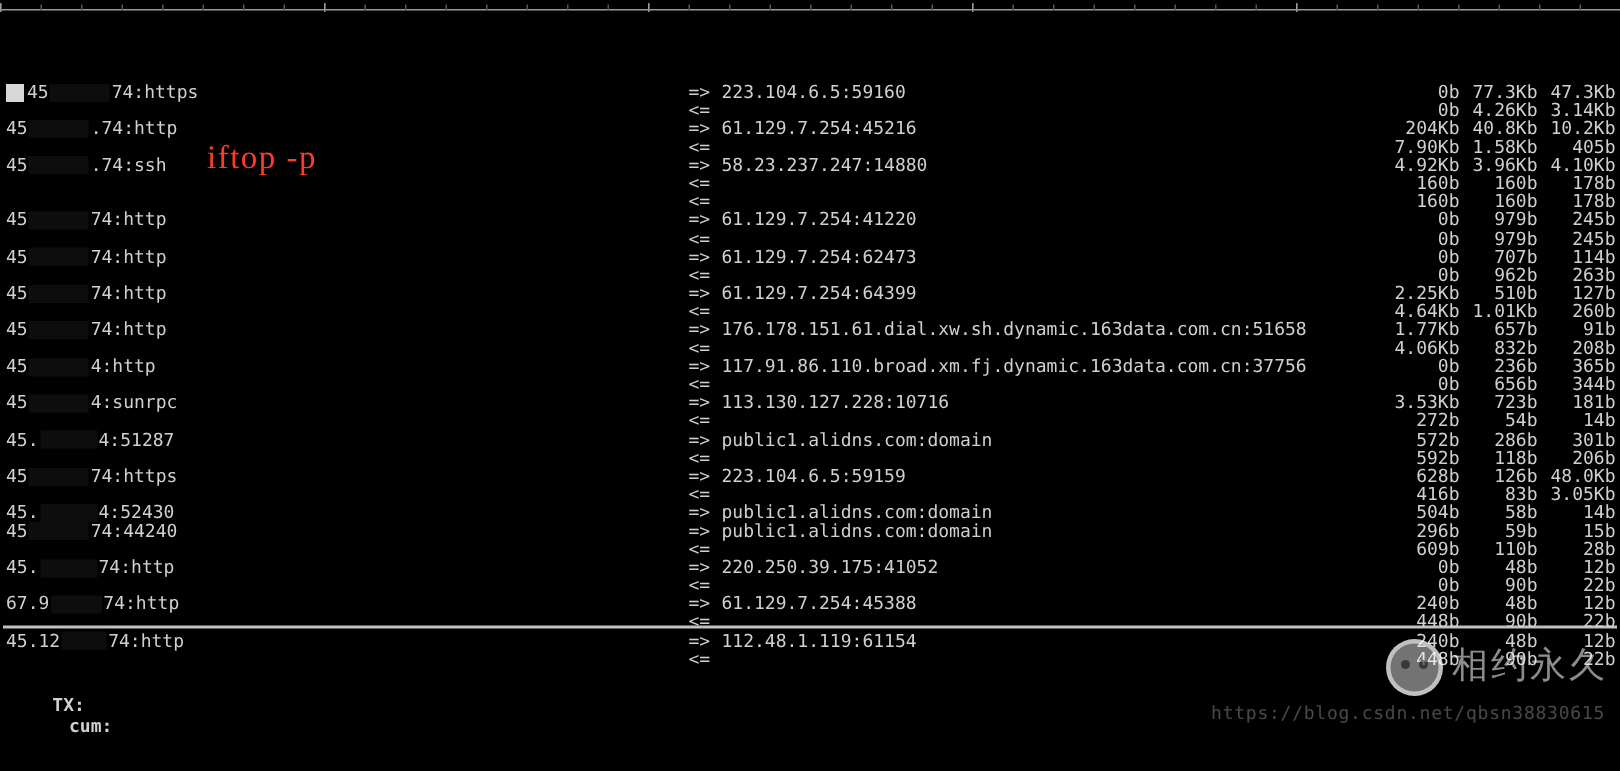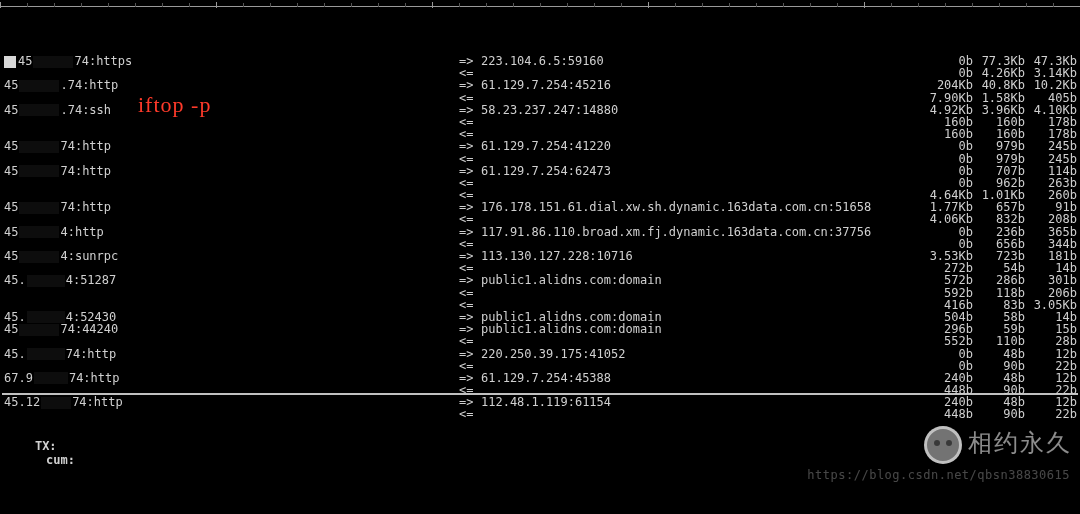--- a/index.html
+++ b/index.html
@@ -178,33 +178,35 @@
     <div class="row"><span class="c-left"></span><span class="c-arrow">&lt;=</span><span class="c-remote"></span><span class="c-r1">0b</span><span class="c-r2">4.26Kb</span><span class="c-r3">3.14Kb</span></div>
     <div class="row"><span class="c-left"><span>45</span><span class="redacted" style="width: 40px;"></span><span>.74:http</span></span><span class="c-arrow">=&gt;</span><span class="c-remote">61.129.7.254:45216</span><span class="c-r1">204Kb</span><span class="c-r2">40.8Kb</span><span class="c-r3">10.2Kb</span></div>
     <div class="row"><span class="c-left"></span><span class="c-arrow">&lt;=</span><span class="c-remote"></span><span class="c-r1">7.90Kb</span><span class="c-r2">1.58Kb</span><span class="c-r3">405b</span></div>
     <div class="row"><span class="c-left"><span>45</span><span class="redacted" style="width: 40px;"></span><span>.74:ssh</span></span><span class="c-arrow">=&gt;</span><span class="c-remote">58.23.237.247:14880</span><span class="c-r1">4.92Kb</span><span class="c-r2">3.96Kb</span><span class="c-r3">4.10Kb</span></div>
     <div class="row"><span class="c-left"></span><span class="c-arrow">&lt;=</span><span class="c-remote"></span><span class="c-r1">160b</span><span class="c-r2">160b</span><span class="c-r3">178b</span></div>
     <div class="row"><span class="c-left"></span><span class="c-arrow">&lt;=</span><span class="c-remote"></span><span class="c-r1">160b</span><span class="c-r2">160b</span><span class="c-r3">178b</span></div>
     <div class="row"><span class="c-left"><span>45</span><span class="redacted" style="width: 40px;"></span><span>74:http</span></span><span class="c-arrow">=&gt;</span><span class="c-remote">61.129.7.254:41220</span><span class="c-r1">0b</span><span class="c-r2">979b</span><span class="c-r3">245b</span></div>
     <div class="row"><span class="c-left"></span><span class="c-arrow">&lt;=</span><span class="c-remote"></span><span class="c-r1">0b</span><span class="c-r2">979b</span><span class="c-r3">245b</span></div>
     <div class="row"><span class="c-left"><span>45</span><span class="redacted" style="width: 40px;"></span><span>74:http</span></span><span class="c-arrow">=&gt;</span><span class="c-remote">61.129.7.254:62473</span><span class="c-r1">0b</span><span class="c-r2">707b</span><span class="c-r3">114b</span></div>
     <div class="row"><span class="c-left"></span><span class="c-arrow">&lt;=</span><span class="c-remote"></span><span class="c-r1">0b</span><span class="c-r2">962b</span><span class="c-r3">263b</span></div>
+    <div class="row"><span class="c-left"><span>45</span><span class="redacted" style="width: 40px;"></span><span>74:http</span></span><span class="c-arrow">=&gt;</span><span class="c-remote">61.129.7.254:64399</span><span class="c-r1">2.25Kb</span><span class="c-r2">510b</span><span class="c-r3">127b</span></div>
     <div class="row"><span class="c-left"></span><span class="c-arrow">&lt;=</span><span class="c-remote"></span><span class="c-r1">4.64Kb</span><span class="c-r2">1.01Kb</span><span class="c-r3">260b</span></div>
     <div class="row"><span class="c-left"><span>45</span><span class="redacted" style="width: 40px;"></span><span>74:http</span></span><span class="c-arrow">=&gt;</span><span class="c-remote">176.178.151.61.dial.xw.sh.dynamic.163data.com.cn:51658</span><span class="c-r1">1.77Kb</span><span class="c-r2">657b</span><span class="c-r3">91b</span></div>
     <div class="row"><span class="c-left"></span><span class="c-arrow">&lt;=</span><span class="c-remote"></span><span class="c-r1">4.06Kb</span><span class="c-r2">832b</span><span class="c-r3">208b</span></div>
     <div class="row"><span class="c-left"><span>45</span><span class="redacted" style="width: 40px;"></span><span>4:http</span></span><span class="c-arrow">=&gt;</span><span class="c-remote">117.91.86.110.broad.xm.fj.dynamic.163data.com.cn:37756</span><span class="c-r1">0b</span><span class="c-r2">236b</span><span class="c-r3">365b</span></div>
     <div class="row"><span class="c-left"></span><span class="c-arrow">&lt;=</span><span class="c-remote"></span><span class="c-r1">0b</span><span class="c-r2">656b</span><span class="c-r3">344b</span></div>
     <div class="row"><span class="c-left"><span>45</span><span class="redacted" style="width: 40px;"></span><span>4:sunrpc</span></span><span class="c-arrow">=&gt;</span><span class="c-remote">113.130.127.228:10716</span><span class="c-r1">3.53Kb</span><span class="c-r2">723b</span><span class="c-r3">181b</span></div>
     <div class="row"><span class="c-left"></span><span class="c-arrow">&lt;=</span><span class="c-remote"></span><span class="c-r1">272b</span><span class="c-r2">54b</span><span class="c-r3">14b</span></div>
     <div class="row"><span class="c-left"><span>45.</span><span class="redacted" style="width: 38px;"></span><span>4:51287</span></span><span class="c-arrow">=&gt;</span><span class="c-remote">public1.alidns.com:domain</span><span class="c-r1">572b</span><span class="c-r2">286b</span><span class="c-r3">301b</span></div>
     <div class="row"><span class="c-left"></span><span class="c-arrow">&lt;=</span><span class="c-remote"></span><span class="c-r1">592b</span><span class="c-r2">118b</span><span class="c-r3">206b</span></div>
+    <div class="row"><span class="c-left"><span>45</span><span class="redacted" style="width: 40px;"></span><span>74:https</span></span><span class="c-arrow">=&gt;</span><span class="c-remote">223.104.6.5:59159</span><span class="c-r1">628b</span><span class="c-r2">126b</span><span class="c-r3">48.0Kb</span></div>
     <div class="row"><span class="c-left"></span><span class="c-arrow">&lt;=</span><span class="c-remote"></span><span class="c-r1">416b</span><span class="c-r2">83b</span><span class="c-r3">3.05Kb</span></div>
     <div class="row"><span class="c-left"><span>45.</span><span class="redacted" style="width: 38px;"></span><span>4:52430</span></span><span class="c-arrow">=&gt;</span><span class="c-remote">public1.alidns.com:domain</span><span class="c-r1">504b</span><span class="c-r2">58b</span><span class="c-r3">14b</span></div>
     <div class="row"><span class="c-left"><span>45</span><span class="redacted" style="width: 40px;"></span><span>74:44240</span></span><span class="c-arrow">=&gt;</span><span class="c-remote">public1.alidns.com:domain</span><span class="c-r1">296b</span><span class="c-r2">59b</span><span class="c-r3">15b</span></div>
-    <div class="row"><span class="c-left"></span><span class="c-arrow">&lt;=</span><span class="c-remote"></span><span class="c-r1">552b</span><span class="c-r2">110b</span><span class="c-r3">28b</span></div>
+    <div class="row"><span class="c-left"></span><span class="c-arrow">&lt;=</span><span class="c-remote"></span><span class="c-r1">609b</span><span class="c-r2">110b</span><span class="c-r3">28b</span></div>
     <div class="row"><span class="c-left"><span>45.</span><span class="redacted" style="width: 38px;"></span><span>74:http</span></span><span class="c-arrow">=&gt;</span><span class="c-remote">220.250.39.175:41052</span><span class="c-r1">0b</span><span class="c-r2">48b</span><span class="c-r3">12b</span></div>
     <div class="row"><span class="c-left"></span><span class="c-arrow">&lt;=</span><span class="c-remote"></span><span class="c-r1">0b</span><span class="c-r2">90b</span><span class="c-r3">22b</span></div>
     <div class="row"><span class="c-left"><span>67.9</span><span class="redacted" style="width: 34px;"></span><span>74:http</span></span><span class="c-arrow">=&gt;</span><span class="c-remote">61.129.7.254:45388</span><span class="c-r1">240b</span><span class="c-r2">48b</span><span class="c-r3">12b</span></div>
     <div class="row"><span class="c-left"></span><span class="c-arrow">&lt;=</span><span class="c-remote"></span><span class="c-r1">448b</span><span class="c-r2">90b</span><span class="c-r3">22b</span></div>
     <div class="row"><span class="c-left"><span>45.12</span><span class="redacted" style="width: 30px;"></span><span>74:http</span></span><span class="c-arrow">=&gt;</span><span class="c-remote">112.48.1.119:61154</span><span class="c-r1">240b</span><span class="c-r2">48b</span><span class="c-r3">12b</span></div>
     <div class="row"><span class="c-left"></span><span class="c-arrow">&lt;=</span><span class="c-remote"></span><span class="c-r1">448b</span><span class="c-r2">90b</span><span class="c-r3">22b</span></div>
   </div>
 
 <div class="annot">iftop -p</div>
 

